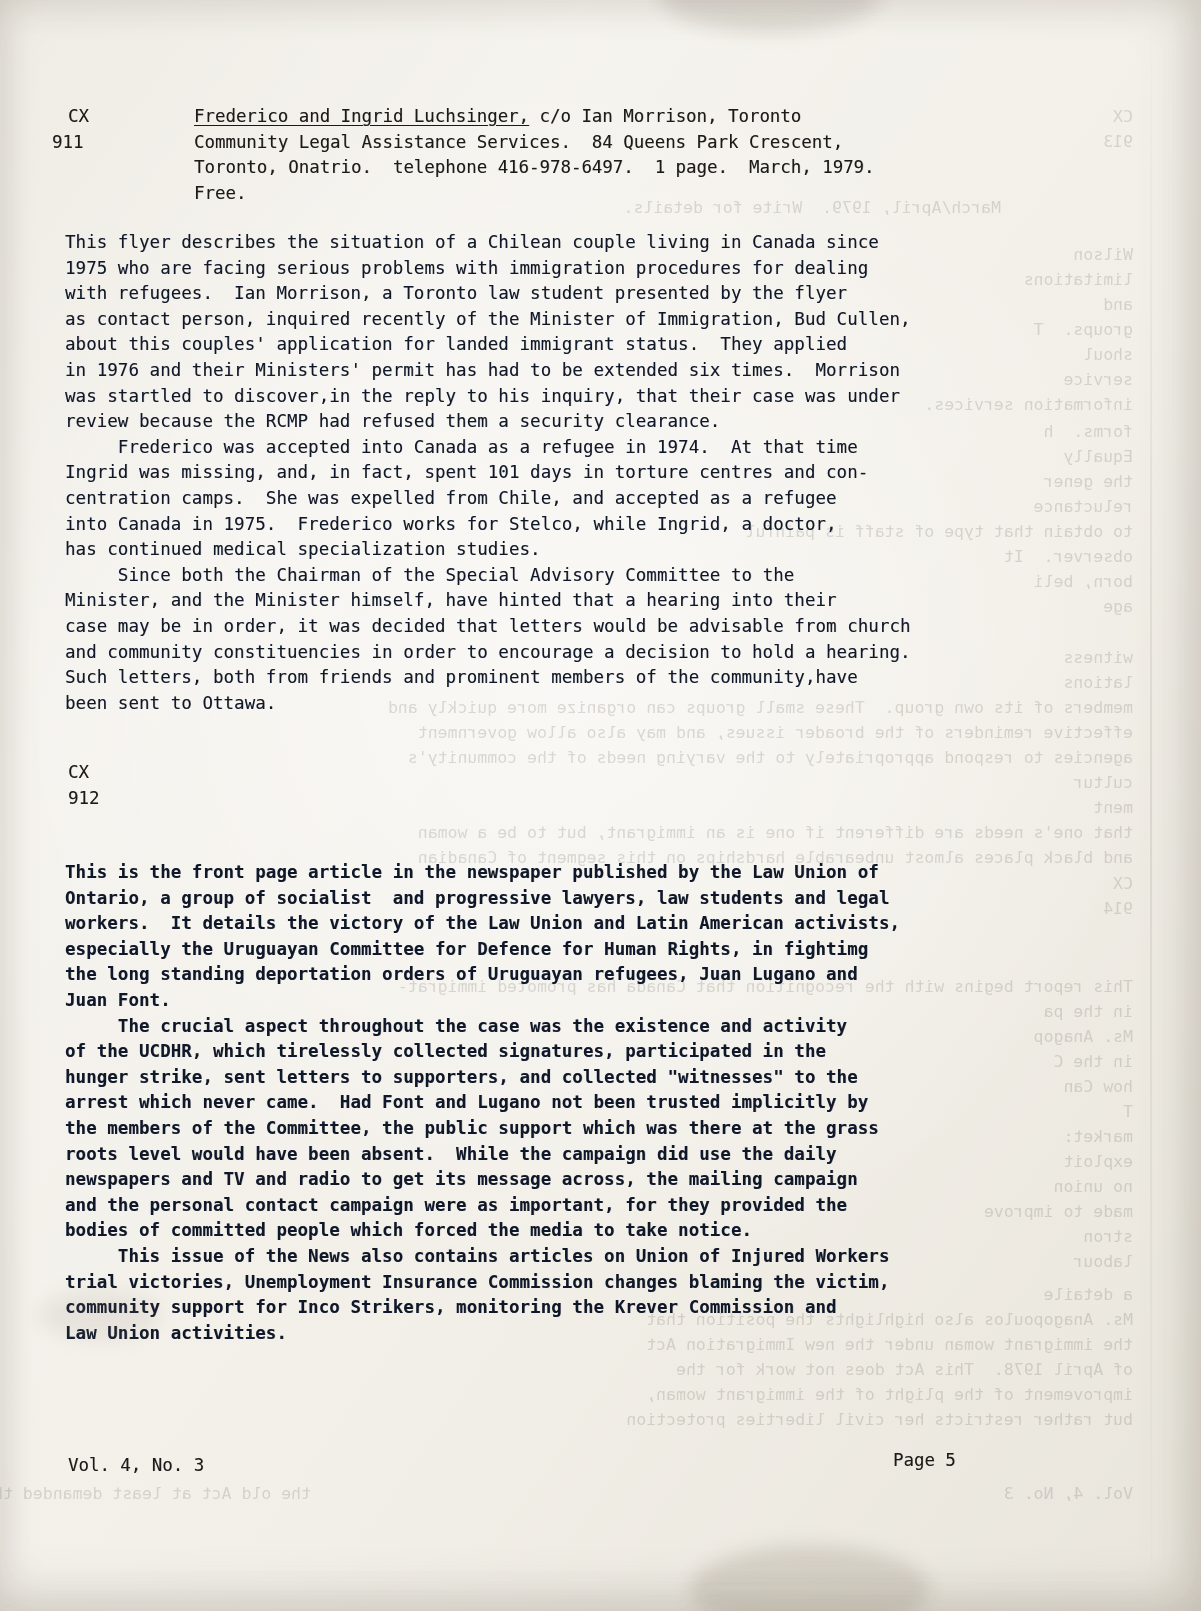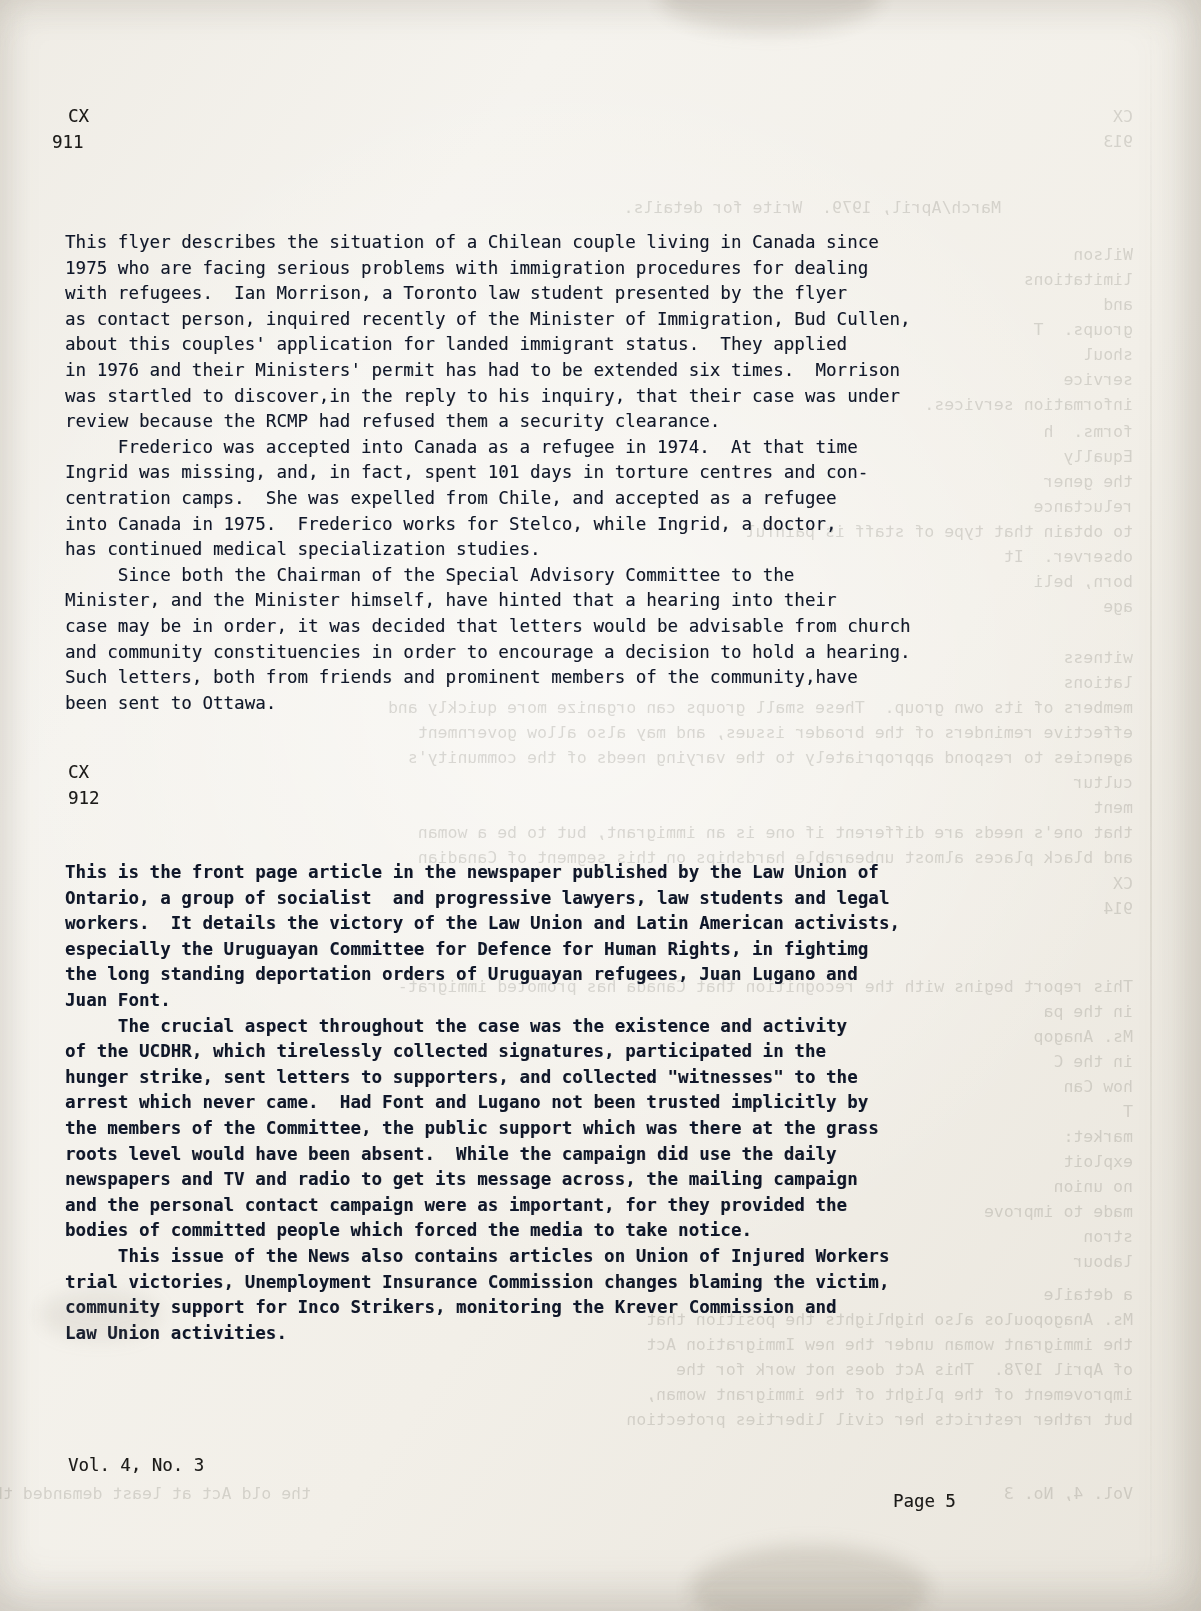--- a/index.html
+++ b/index.html
@@ -117,21 +117,20 @@
     font-size: 17.4px;
     white-space: pre;
   }
   .footer-right {
     position: absolute;
     left: 893px;
     top: 1450px;
     color: #1b1a18;
     font-size: 17.4px;
     white-space: pre;
-    margin-top: 41px;
   }
   
   .ink-a { text-shadow: 0.4px 0 0 rgba(27,26,24,0.35); }
 </style>
 </head>
 <body>
 
 <div class="page">
   <div class="paper-tone"></div>
 
@@ -185,20 +184,24 @@
     <div class="bl" style="left:68px;  top:1408px;">but rather restricts her civil liberties protection</div>
     <div class="bl" style="left:890px; top:1482px;">the old Act at least demanded that there be a proved</div>
     <div class="bl" style="left:68px;  top:1482px;">Vol. 4, No. 3</div>
   </div>
 
   <div class="content">
 
     <div class="cx-col ink-a" style="left:68px; top:104px;">CX</div>
     <div class="cx-col ink-a" style="left:52px; top:130px;">911</div>
 
+    <div class="head-block ink-a" style="left:194px; top:104px; width:930px;"><span class="ttl">Frederico and Ingrid Luchsinger,</span><span> c/o Ian Morrison, Toronto
+Community Legal Assistance Services.  84 Queens Park Crescent,
+Toronto, Onatrio.  telephone 416-978-6497.  1 page.  March, 1979.
+Free.</span></div>
 
     <div class="body-block ink-a" style="left:65px; top:230px; width:1060px;">This flyer describes the situation of a Chilean couple living in Canada since
 1975 who are facing serious problems with immigration procedures for dealing
 with refugees.  Ian Morrison, a Toronto law student presented by the flyer
 as contact person, inquired recently of the Minister of Immigration, Bud Cullen,
 about this couples' application for landed immigrant status.  They applied
 in 1976 and their Ministers' permit has had to be extended six times.  Morrison
 was startled to discover,in the reply to his inquiry, that their case was under
 review because the RCMP had refused them a security clearance.
      Frederico was accepted into Canada as a refugee in 1974.  At that time

